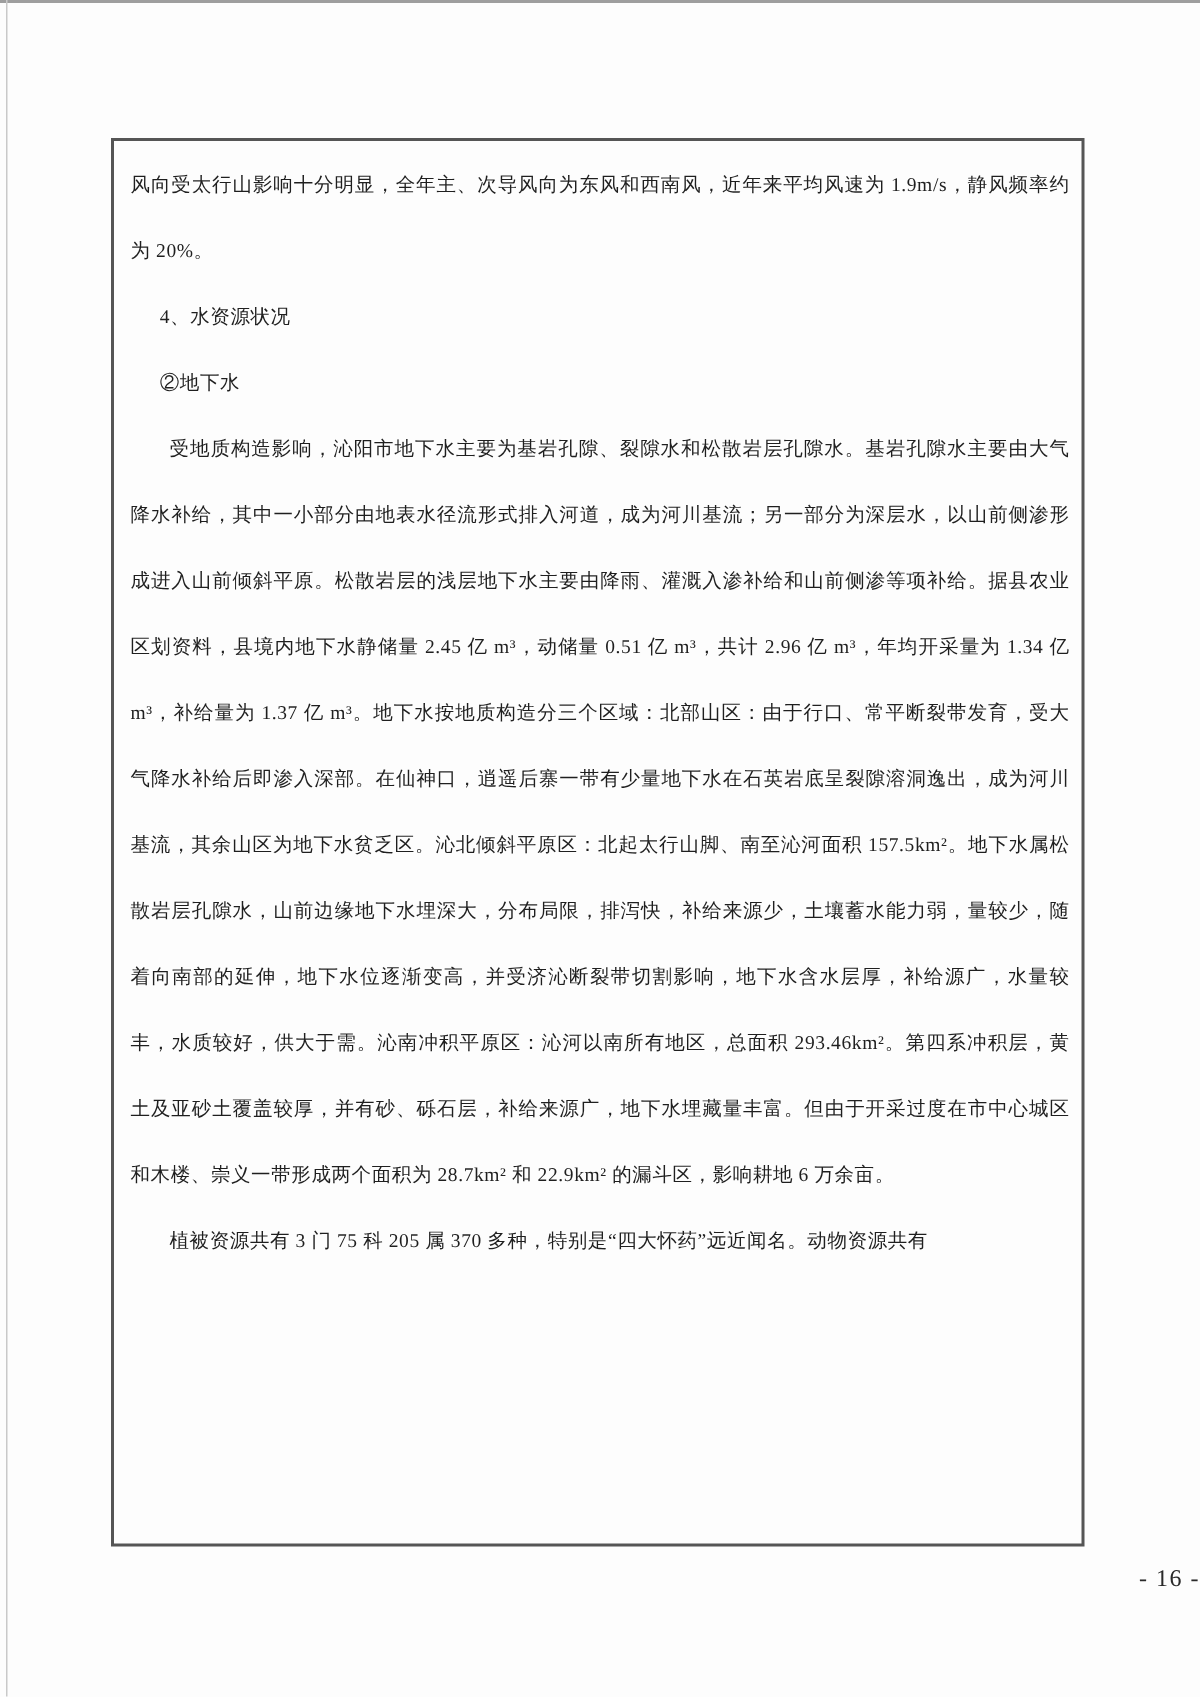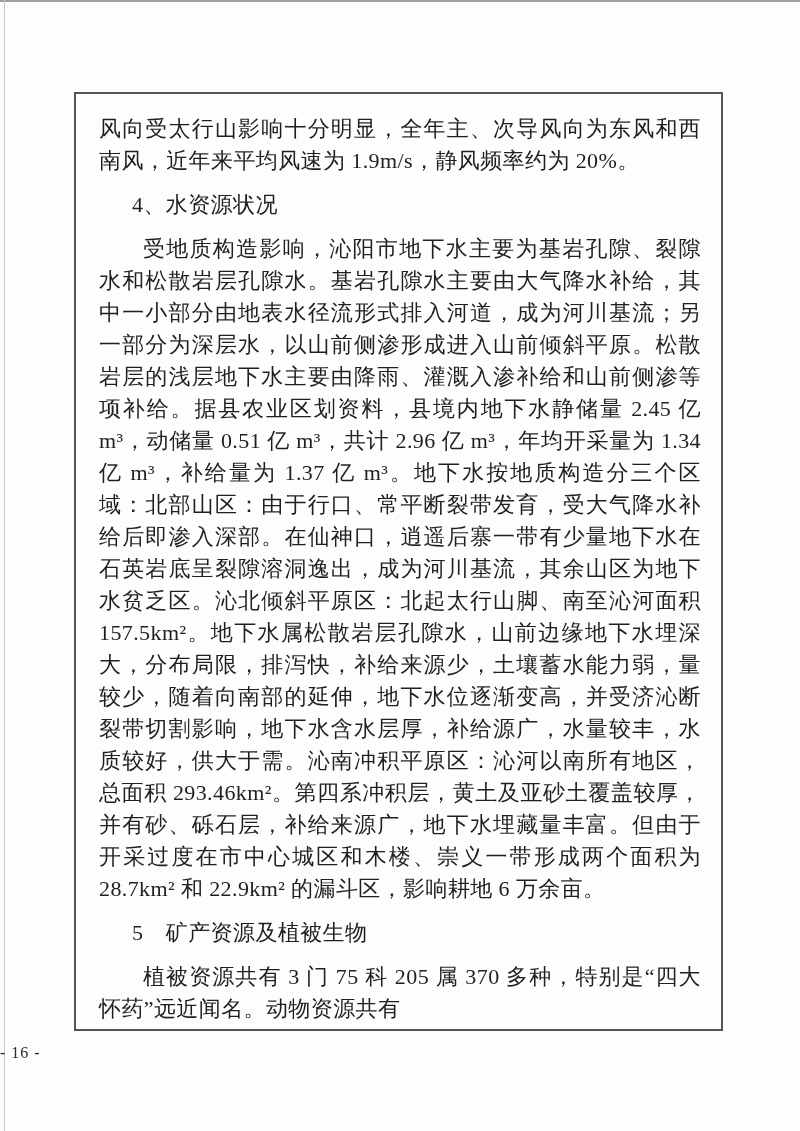--- a/index.html
+++ b/index.html
@@ -33,53 +33,53 @@
     position: absolute;
     left: 74px; top: 92px;
     width: 649px; height: 939px;
     box-sizing: border-box;
     border: 2px solid #555;
     padding: 7px 8px 0 11px;
     overflow: hidden;
     background: #fdfdfd;
   }
   .blk {
-    margin: 12px;
-    font-size: 22px;
-    line-height: 32px;
+    margin: 0;
+    font-size: 13px;
+    line-height: 44px;
     letter-spacing: 0.4px;
     text-align: justify;
     text-justify: inter-ideograph;
   }
   .blk.cont { text-indent: 0; }
   .blk.body { text-indent: 2em; }
   .blk.head {
     font-weight: normal;
     padding-left: 1.5em;
   }
   .blk.sub {
     padding-left: 1.5em;
   }
   .page-footer {
     position: absolute;
     left: 0; top: 1044px;
     width: 800px;
-    text-align: left;
+    text-align: right;
     font-size: 16px;
     letter-spacing: 1px;
     color: #2a2a2a;
   }
 </style>
 </head>
 <body>
 
 <div class="scan-top"></div>
 <div class="scan-left"></div>
 
 <div class="text-box">
   <p class="blk cont">风向受太行山影响十分明显，全年主、次导风向为东风和西南风，近年来平均风速为 1.9m/s，静风频率约为 20%。</p>
   <p class="blk head">4、水资源状况</p>
+  <p class="blk sub">②地下水</p>
   <p class="blk body">受地质构造影响，沁阳市地下水主要为基岩孔隙、裂隙水和松散岩层孔隙水。基岩孔隙水主要由大气降水补给，其中一小部分由地表水径流形式排入河道，成为河川基流；另一部分为深层水，以山前侧渗形成进入山前倾斜平原。松散岩层的浅层地下水主要由降雨、灌溉入渗补给和山前侧渗等项补给。据县农业区划资料，县境内地下水静储量 2.45 亿 m³，动储量 0.51 亿 m³，共计 2.96 亿 m³，年均开采量为 1.34 亿 m³，补给量为 1.37 亿 m³。地下水按地质构造分三个区域：北部山区：由于行口、常平断裂带发育，受大气降水补给后即渗入深部。在仙神口，逍遥后寨一带有少量地下水在石英岩底呈裂隙溶洞逸出，成为河川基流，其余山区为地下水贫乏区。沁北倾斜平原区：北起太行山脚、南至沁河面积 157.5km²。地下水属松散岩层孔隙水，山前边缘地下水埋深大，分布局限，排泻快，补给来源少，土壤蓄水能力弱，量较少，随着向南部的延伸，地下水位逐渐变高，并受济沁断裂带切割影响，地下水含水层厚，补给源广，水量较丰，水质较好，供大于需。沁南冲积平原区：沁河以南所有地区，总面积 293.46km²。第四系冲积层，黄土及亚砂土覆盖较厚，并有砂、砾石层，补给来源广，地下水埋藏量丰富。但由于开采过度在市中心城区和木楼、崇义一带形成两个面积为 28.7km² 和 22.9km² 的漏斗区，影响耕地 6 万余亩。</p>
-  <p class="blk head">5　矿产资源及植被生物</p>
   <p class="blk body">植被资源共有 3 门 75 科 205 属 370 多种，特别是“四大怀药”远近闻名。动物资源共有</p>
 </div>
 
 <div class="page-footer">- 16 -</div>
 
 </body></html>

